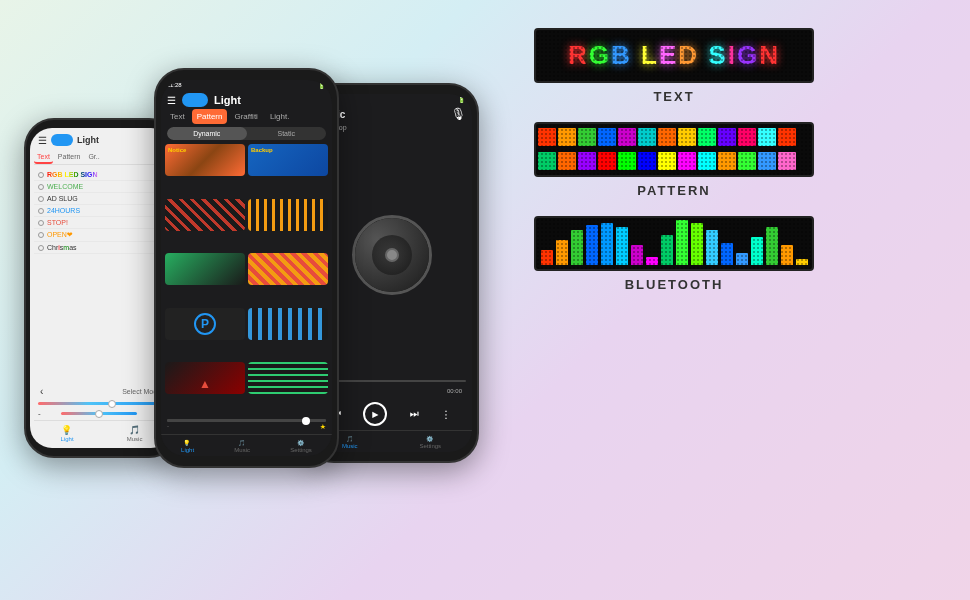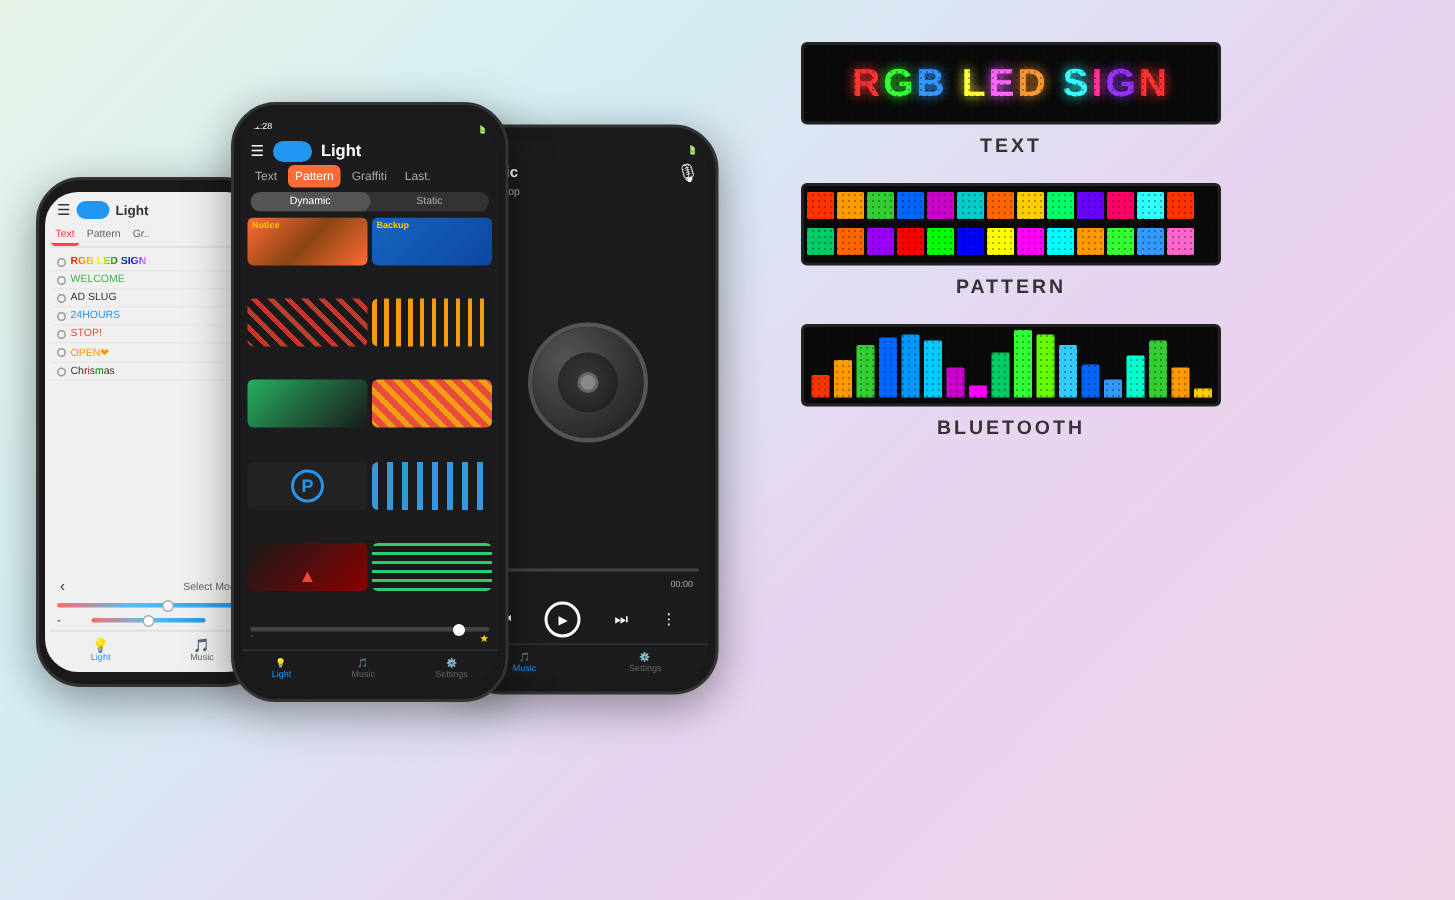--- a/index.html
+++ b/index.html
@@ -607,21 +607,21 @@
             </div>
             <div class="mid-top-bar">
               <span style="color:white;font-size:10px">☰</span>
               <div class="mid-toggle"></div>
               <span class="mid-title">Light</span>
             </div>
             <div class="mid-tabs">
               <span class="mid-tab">Text</span>
               <span class="mid-tab active">Pattern</span>
               <span class="mid-tab">Graffiti</span>
-              <span class="mid-tab">Last.</span>
+              <span class="mid-tab">Light.</span>
             </div>
             <div class="dynamic-static">
               <span class="ds-btn active">Dynamic</span>
               <span class="ds-btn">Static</span>
             </div>
             <div class="pattern-grid">
               <div class="pattern-cell p1"></div>
               <div class="pattern-cell p2"></div>
               <div class="pattern-cell p3"></div>
               <div class="pattern-cell p4"></div>

